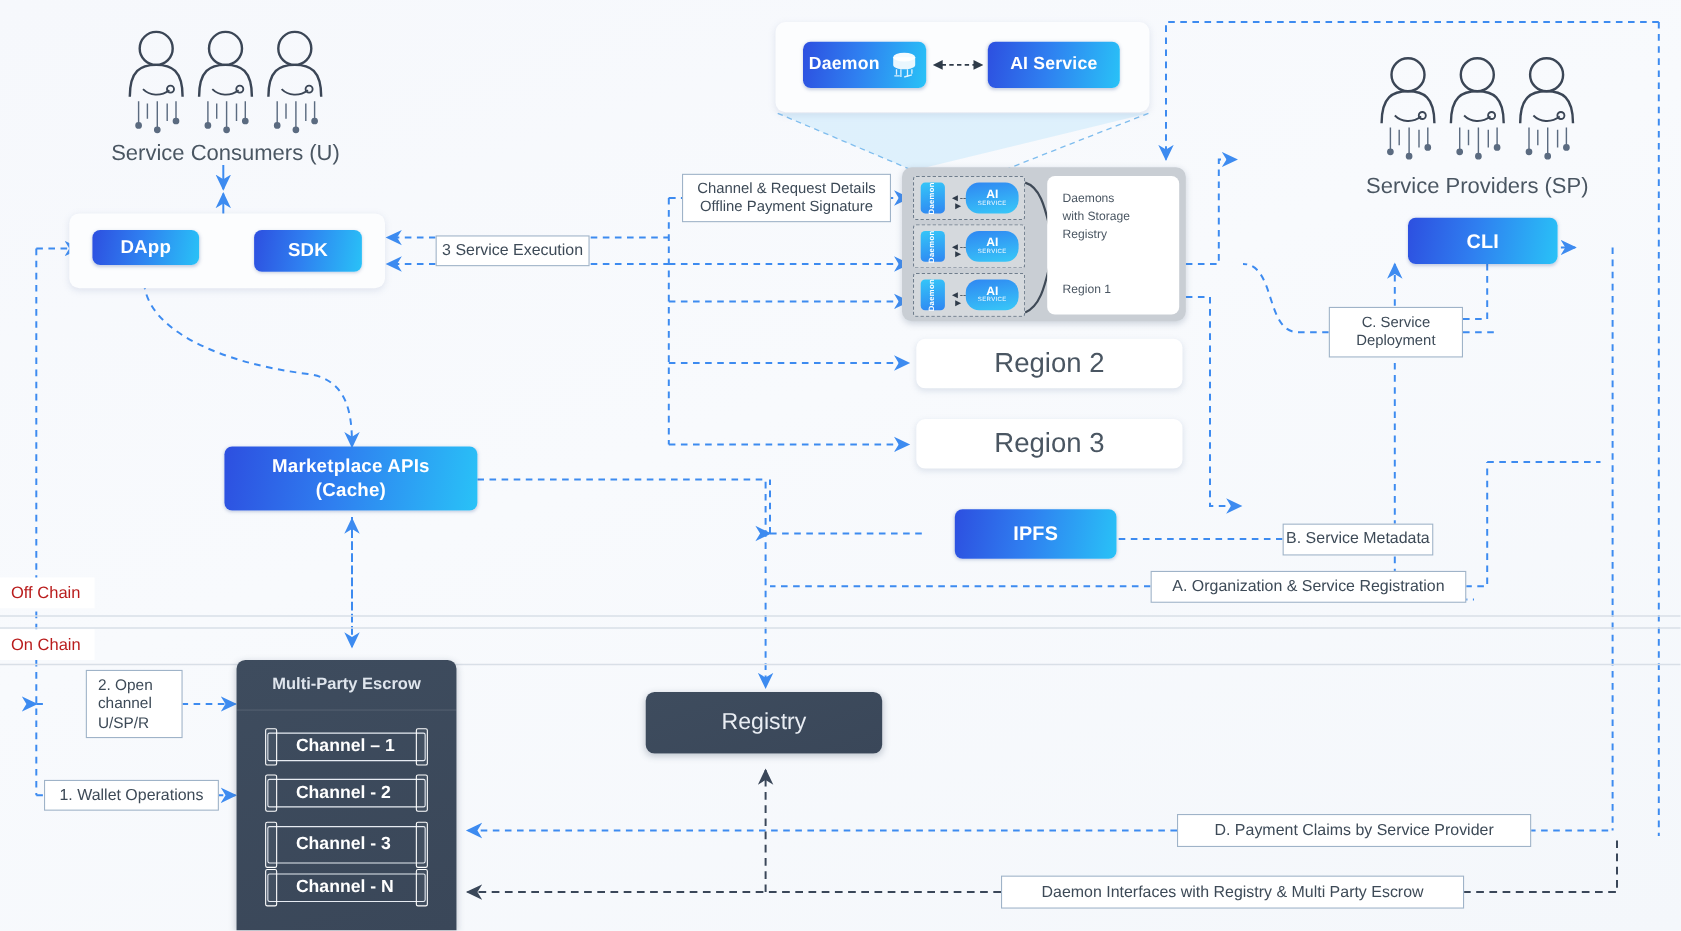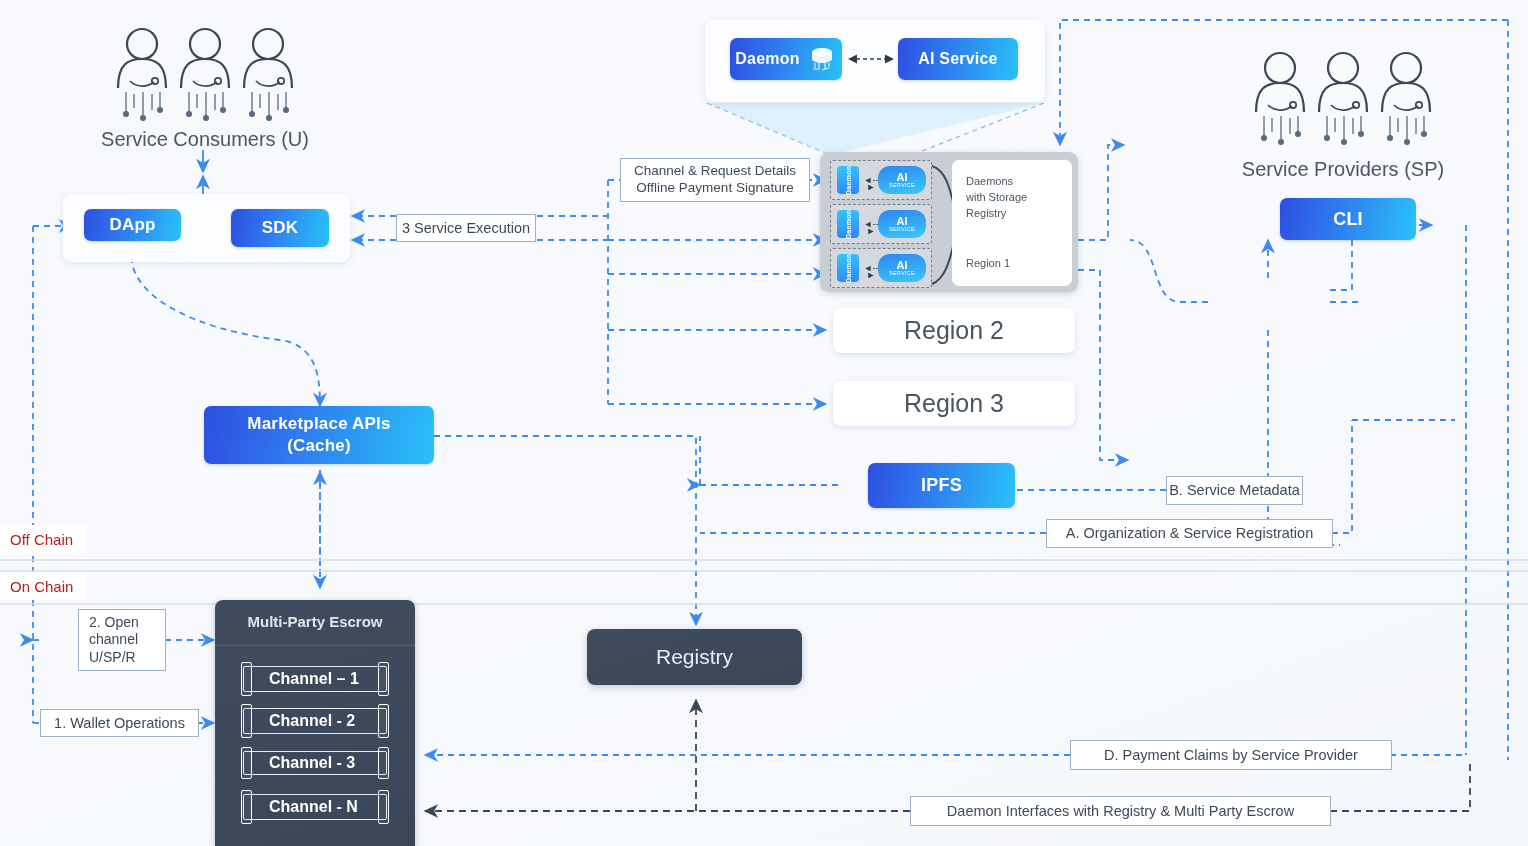--- a/index.html
+++ b/index.html
@@ -357,40 +357,44 @@
     <div class="cap l"></div>
     <div class="cap r"></div>
     <span class="txt">Channel – 1</span>
   </div>
   <div class="chan" style="left:243px;top:708px;width:144px;height:26px;">
     <div class="bar"></div>
     <div class="cap l"></div>
     <div class="cap r"></div>
     <span class="txt">Channel - 2</span>
   </div>
-  <div class="chan" style="left:243px;top:751px;width:144px;height:24px;">
+  <div class="chan" style="left:243px;top:751px;width:144px;height:34px;">
     <div class="bar"></div>
     <div class="cap l"></div>
     <div class="cap r"></div>
     <span class="txt">Channel - 3</span>
   </div>
   <div class="chan" style="left:243px;top:794px;width:144px;height:26px;">
     <div class="bar"></div>
     <div class="cap l"></div>
     <div class="cap r"></div>
     <span class="txt">Channel - N</span>
   </div>
 
   <div class="node labelbox" style="left:620px;top:158px;width:190px;height:44px;flex-direction:column;font-size:13.5px;">
     <span>Channel &amp; Request Details</span>
     <span>Offline Payment Signature</span>
   </div>
 
   <div class="node labelbox" style="left:396px;top:214px;width:140px;height:28px;">3 Service Execution</div>
 
+  <div class="node labelbox" style="left:1208px;top:279px;width:122px;height:46px;flex-direction:column;font-size:13.5px;">
+    <span>C. Service</span>
+    <span>Deployment</span>
+  </div>
 
   <div class="node labelbox" style="left:1166px;top:476px;width:137px;height:29px;">B. Service Metadata</div>
 
   <div class="node labelbox" style="left:1046px;top:519px;width:287px;height:29px;">A. Organization &amp; Service Registration</div>
 
   <div class="node labelbox" style="left:1070px;top:740px;width:322px;height:30px;">D. Payment Claims by Service Provider</div>
 
   <div class="node labelbox" style="left:910px;top:796px;width:421px;height:30px;">Daemon Interfaces with Registry &amp; Multi Party Escrow</div>
 
   <div class="node labelbox" style="left:78px;top:609px;width:88px;height:62px;flex-direction:column;align-items:flex-start;padding-left:10px;font-size:14px;">

